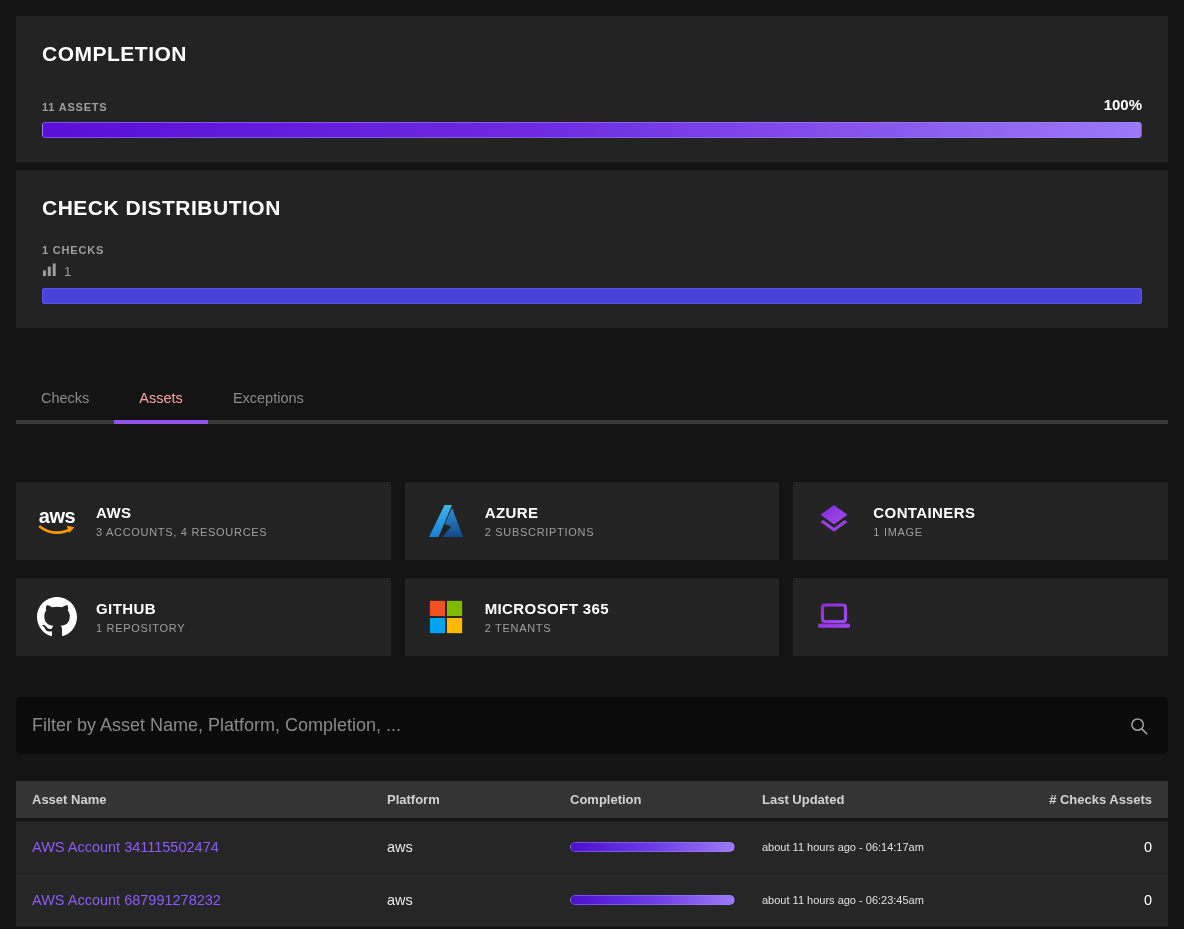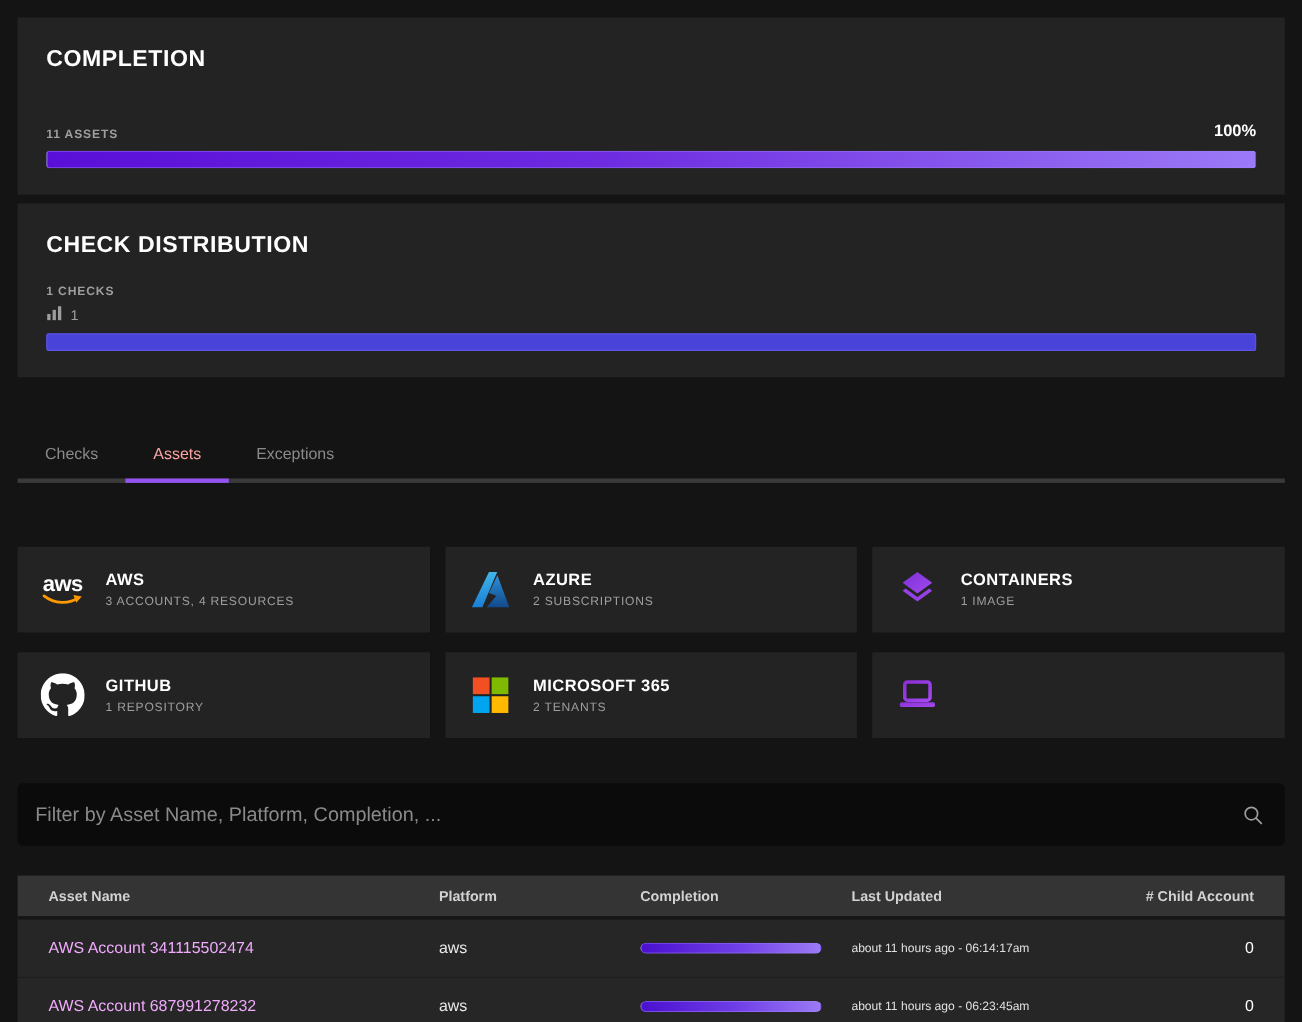--- a/index.html
+++ b/index.html
@@ -6,21 +6,21 @@
   html,body { width:1184px; height:929px; }
   body {
     background:#141414;
     font-family:"Liberation Sans", sans-serif;
     color:#fff;
     overflow:hidden;
   }
   .panel { background:#232323; margin:0 16px; padding:26px 26px 24px; }
   .panel-completion { margin-top:16px; margin-bottom:8px; }
   .panel-title { font-size:21px; font-weight:bold; letter-spacing:.5px; color:#fff; }
-  .meta-row { display:flex; justify-content:space-between; align-items:flex-end; margin-top:45px; }
+  .meta-row { display:flex; justify-content:space-between; align-items:flex-end; margin-top:30px; }
   .meta-label { font-size:11px; font-weight:bold; color:#9e9e9e; letter-spacing:.8px; }
   .meta-value { font-size:15px; font-weight:bold; color:#fff; }
   .progress-track { margin-top:9px; height:16px; border-radius:3px; overflow:hidden; background:#2c2c2c; }
   .progress-fill {
     height:100%;
     background:linear-gradient(90deg,#5a0fd8 0%,#6d2ae0 45%,#9b79f7 100%);
     border:1px solid rgba(160,130,250,.55);
     border-radius:3px;
   }
   .dist-legend { display:flex; align-items:center; gap:7px; margin-top:6px; color:#9e9e9e; font-size:13px; }
@@ -49,27 +49,27 @@
   .filter-input {
     width:100%; height:57px; background:#0b0b0b; border:none; outline:none;
     border-radius:5px; color:#ddd; font-size:18px; padding:0 52px 0 16px;
     font-family:"Liberation Sans", sans-serif;
   }
   .filter-input::placeholder { color:#8a8a8a; opacity:1; }
   .search-ic { position:absolute; right:18px; top:50%; transform:translateY(-50%); display:flex; }
 
   
   .table { margin:27px 16px 0; }
-  .t-grid { display:grid; grid-template-columns:355px 183px 192px 1fr 140px; align-items:center; padding:0 28px; }
+  .t-grid { display:grid; grid-template-columns:355px 183px 192px 1fr 140px; align-items:center; padding:0 16px; }
   .t-head { background:#343434; height:37px; font-size:13px; font-weight:bold; color:#d2d2d2; }
   .t-head .th { cursor:pointer; }
   .th-right, .td-right { text-align:right; }
   .t-body { border-top:3px solid #161616; background:#262626; }
   .t-row { height:53px; border-bottom:1px solid #1e1e1e; cursor:pointer; }
-  .td-name { font-size:14.5px; color:#f0abfc; }
+  .td-name { font-size:14.5px; color:#8b5cf6; }
   .td-platform { font-size:14.5px; color:#e8e8e8; }
   .td-time { font-size:11px; color:#e0e0e0; }
   .td-count { font-size:14.5px; color:#fff; }
   .row-bar-track { width:165px; height:10px; border-radius:5px; overflow:hidden; }
   .row-bar-fill {
     height:100%; border-radius:5px;
     background:linear-gradient(90deg,#4a10cf 0%,#7140e8 55%,#9b7bf5 100%);
     border:1px solid rgba(160,130,250,.5);
   }
 </style>
@@ -225,21 +225,21 @@
     </svg>
   </span>
 </div>
 
 <div class="table">
   <div class="t-grid t-head">
     <div class="th">Asset Name</div>
     <div class="th">Platform</div>
     <div class="th">Completion</div>
     <div class="th">Last Updated</div>
-    <div class="th th-right"># Child Account</div>
+    <div class="th th-right"># Checks Assets</div>
   </div>
 
   <div class="t-body">
 
     <div class="t-grid t-row">
       <div class="td-name">AWS Account 341115502474</div>
       <div class="td-platform">aws</div>
       <div>
         <div class="row-bar-track">
           <div class="row-bar-fill" style="width: 100%;"></div>

